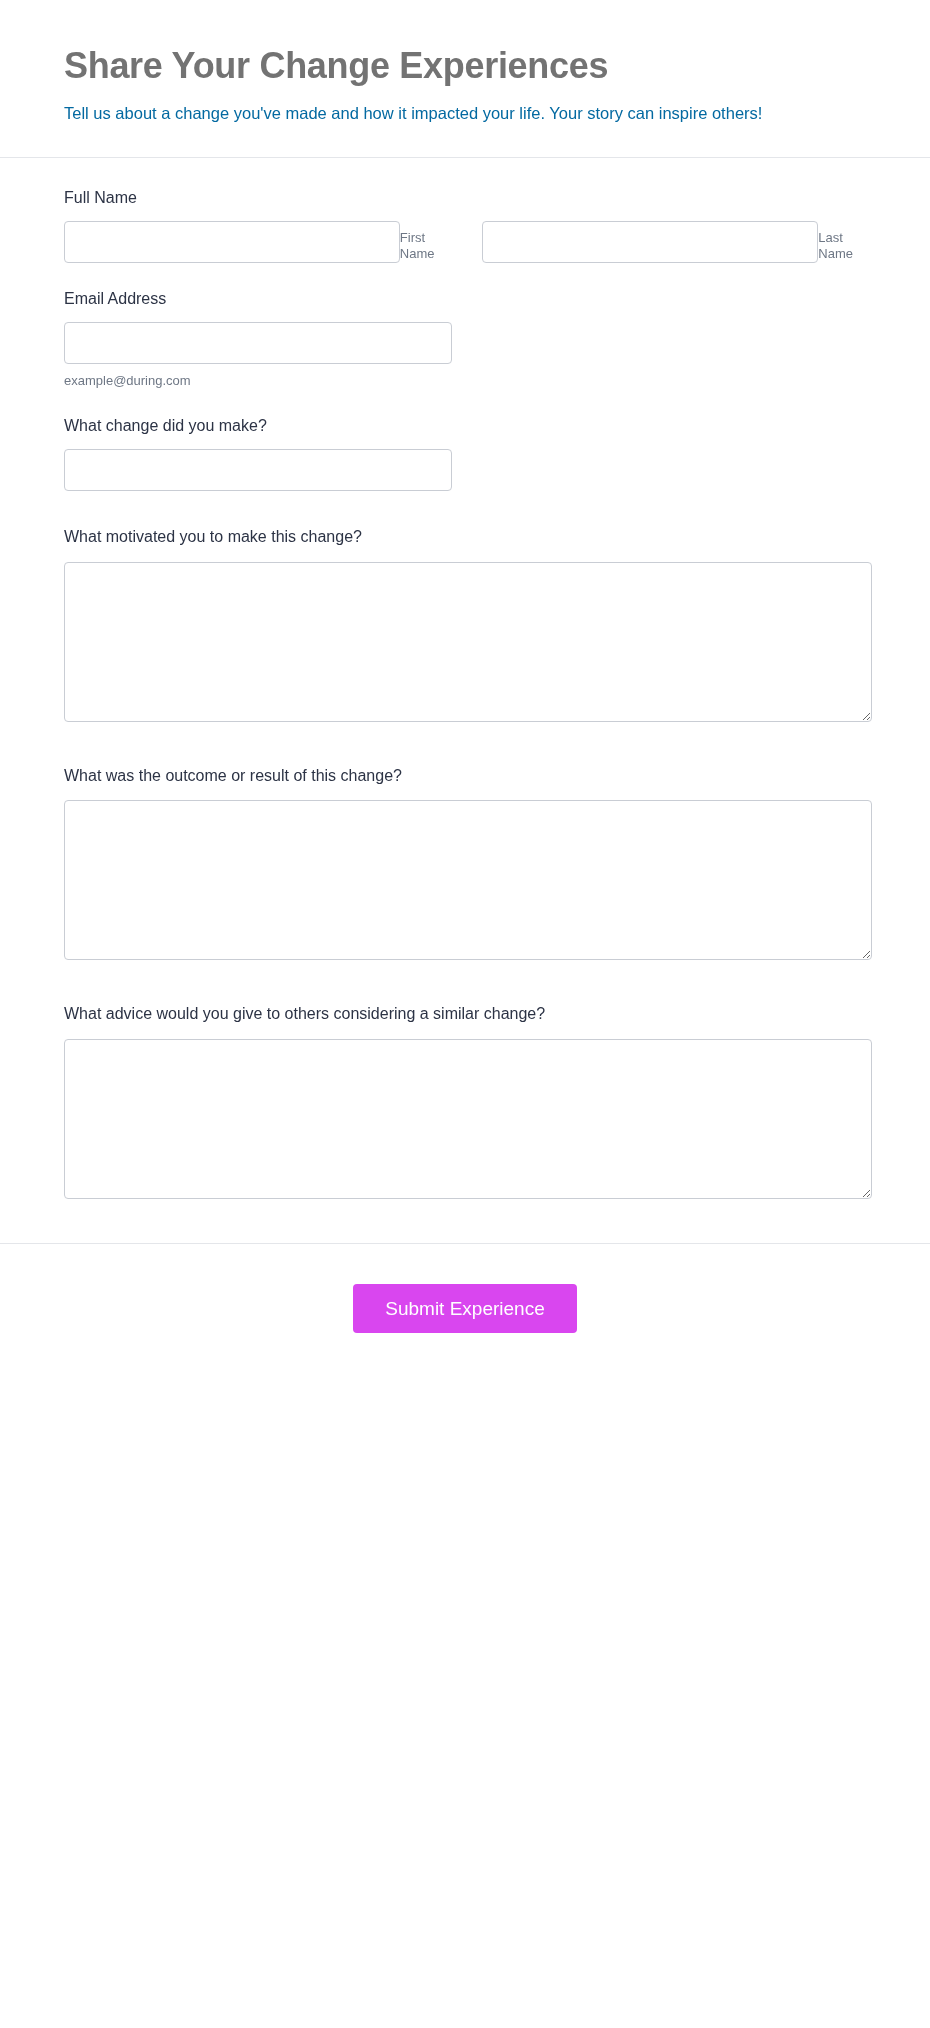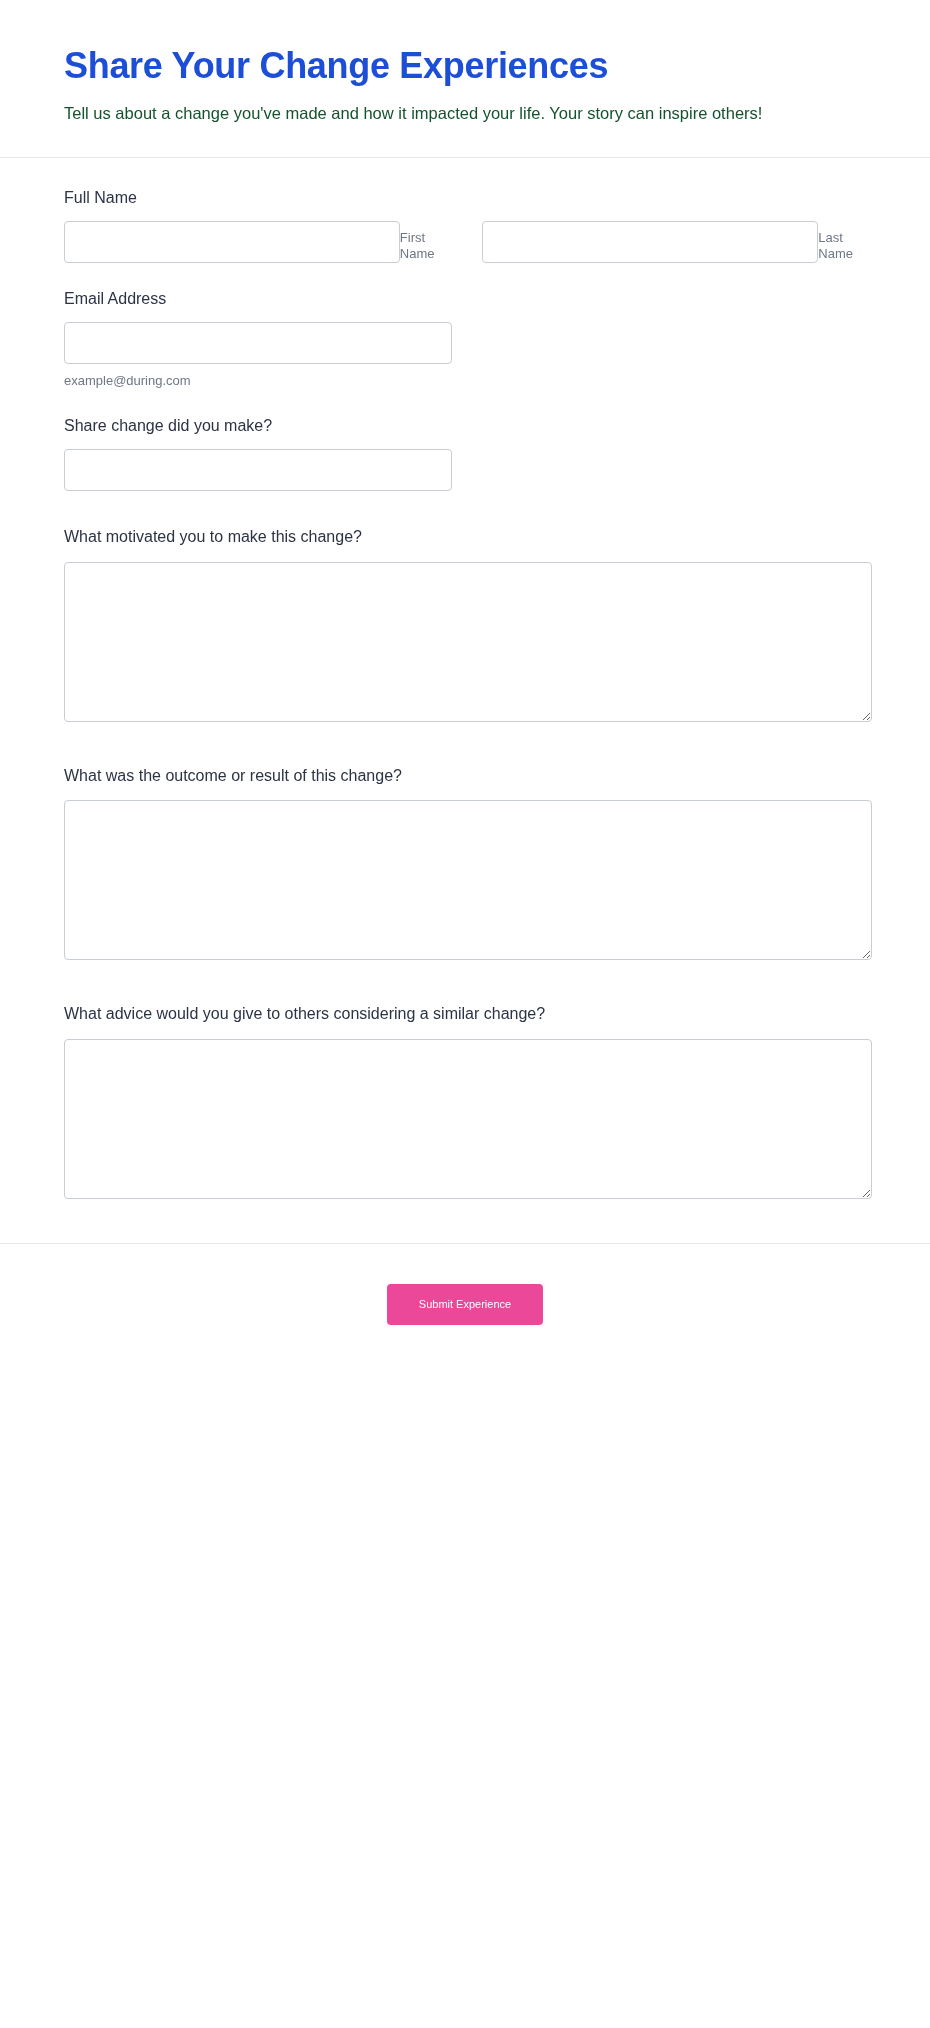--- a/index.html
+++ b/index.html
@@ -21,28 +21,28 @@
   }
   
   .form-header {
     padding: 44px 64px 30px 64px;
     border-bottom: 1px solid #e4e6ea;
   }
   .form-title {
     font-size: 36px;
     line-height: 1.2;
     font-weight: bold;
-    color: #1d4ed8;
+    color: #737373;
     margin: 0 0 14px 0;
     letter-spacing: -0.3px;
   }
   .form-subtitle {
     font-size: 16.5px;
     line-height: 1.55;
-    color: #14532d;
+    color: #0369a1;
     margin: 0;
     max-width: 770px;
     font-weight: normal;
   }
   
   .form-body {
     padding: 30px 64px 0 64px;
   }
   .field-block {
     margin-bottom: 26px;
@@ -105,25 +105,25 @@
   .spacer-24 { height: 10px; }
   
   .form-footer {
     border-top: 1px solid #e4e6ea;
     margin-top: 18px;
     padding: 40px 64px 56px 64px;
     display: flex;
     justify-content: center;
   }
   .submit-button {
-    background: #ec4899;
+    background: #d946ef;
     color: #ffffff;
     border: none;
     border-radius: 4px;
-    font-size: 11px;
+    font-size: 19px;
     font-family: "Liberation Sans", sans-serif;
     padding: 15px 32px;
     cursor: pointer;
     line-height: 1;
   }
 </style>
 </head>
 <body>
 
 <div class="form-wrap">
@@ -149,21 +149,21 @@
       </div>
     </div>
 
     <div class="field-block">
       <label class="field-label">Email Address</label>
       <input type="email" class="narrow" placeholder="" style="">
       <div class="sub-label">example@during.com</div>
     </div>
 
     <div class="field-block">
-      <label class="field-label">Share change did you make?</label>
+      <label class="field-label">What change did you make?</label>
       <input type="text" class="narrow" placeholder="" style="">
     </div>
 
     <div class="spacer-24"></div>
 
     <div class="field-block long">
       <label class="field-label">What motivated you to make this change?</label>
       <textarea placeholder="" style=""></textarea>
     </div>
 

